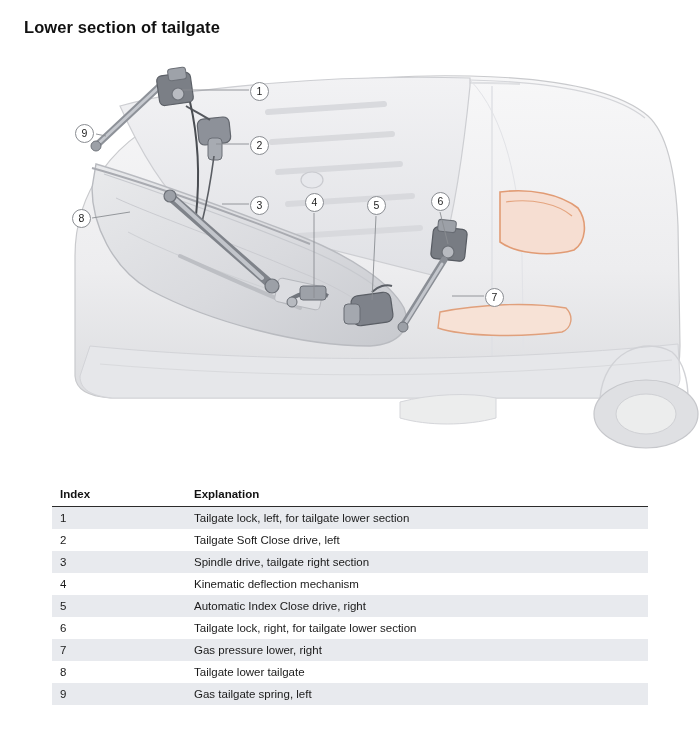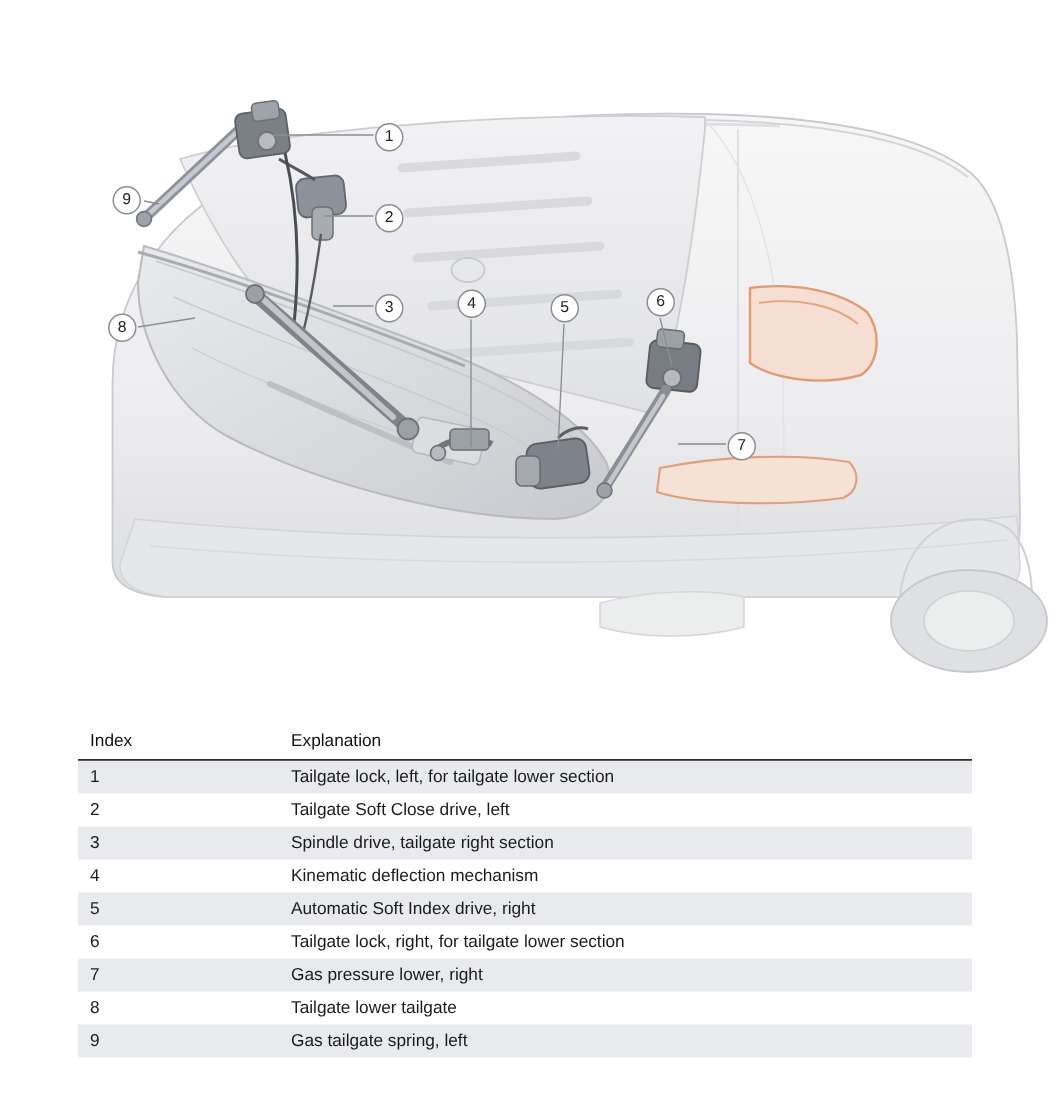--- a/index.html
+++ b/index.html
@@ -64,41 +64,42 @@
     top: 483px;
     width: 596px;
   }
   table.index-table {
     border-collapse: collapse;
     width: 100%;
     font-size: 11.5px;
   }
   table.index-table th {
     text-align: left;
-    font-weight: normal;
+    font-weight: bold;
     font-size: 11.5px;
     padding: 5px 6px 6px 8px;
     border-bottom: 1.4px solid #2b2b2b;
     color: #111;
   }
   table.index-table td {
     padding: 5px 6px 5px 8px;
     color: #1a1a1a;
     vertical-align: top;
   }
   table.index-table tr.alt td {
     background: #e8eaee;
   }
   .col-index { width: 120px; }
 </style>
 </head>
 <body>
 
 <div class="page">
 
+  <div class="page-title">Lower section of tailgate</div>
 
   <div class="figure">
     <svg width="700" height="420" viewBox="0 0 700 420" xmlns="http://www.w3.org/2000/svg">
       <defs>
         <linearGradient id="bodyGrad" x1="0" y1="0" x2="0" y2="1">
           <stop offset="0%" stop-color="#f7f7f8"></stop>
           <stop offset="60%" stop-color="#ededef"></stop>
           <stop offset="100%" stop-color="#dcdde0"></stop>
         </linearGradient>
         <linearGradient id="gateGrad" x1="0" y1="0" x2="1" y2="1">
@@ -265,21 +266,21 @@
         <tr class="alt">
           <td>3</td>
           <td>Spindle drive, tailgate right section</td>
         </tr>
         <tr>
           <td>4</td>
           <td>Kinematic deflection mechanism</td>
         </tr>
         <tr class="alt">
           <td>5</td>
-          <td>Automatic Soft Index drive, right</td>
+          <td>Automatic Index Close drive, right</td>
         </tr>
         <tr>
           <td>6</td>
           <td>Tailgate lock, right, for tailgate lower section</td>
         </tr>
         <tr class="alt">
           <td>7</td>
           <td>Gas pressure lower, right</td>
         </tr>
         <tr>

